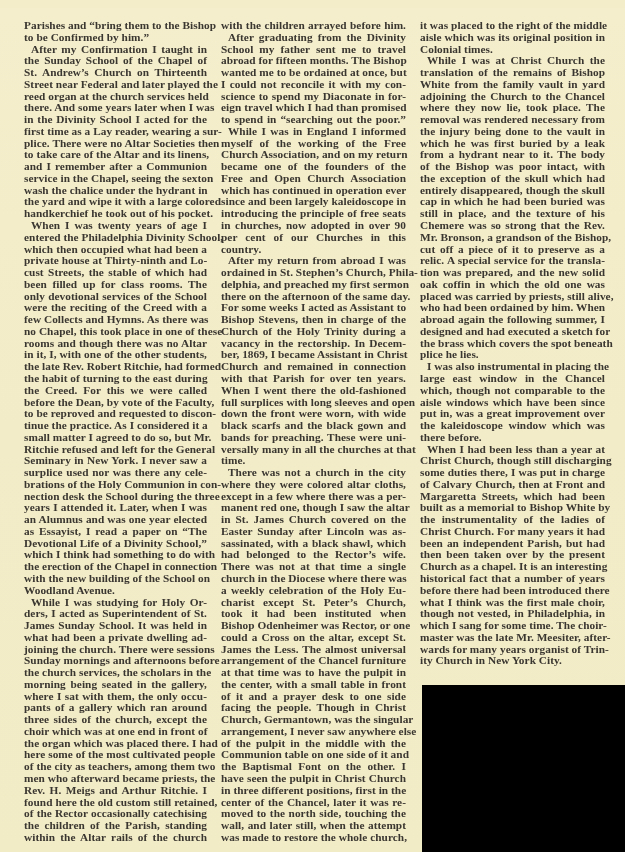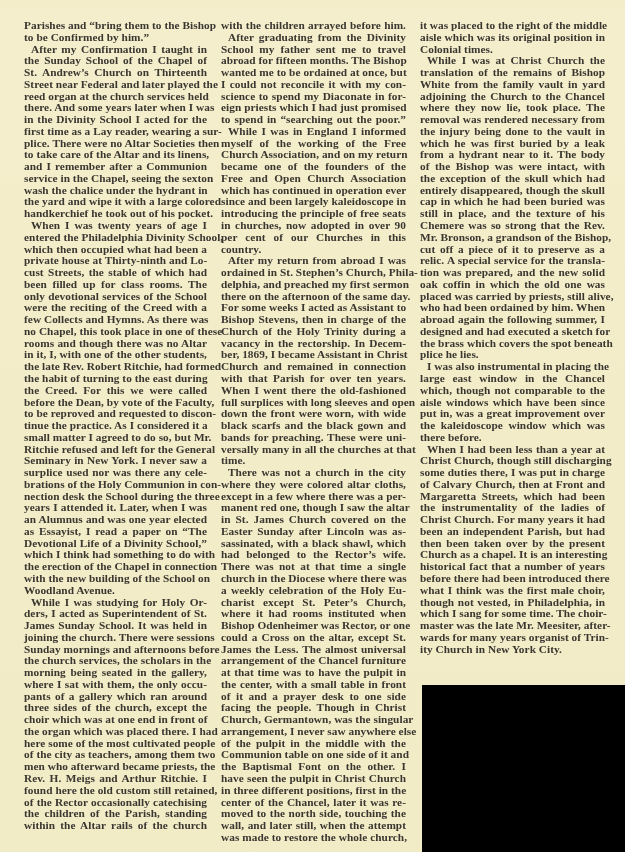--- a/index.html
+++ b/index.html
@@ -90,20 +90,21 @@
       <span class="line">an Alumnus and was one year elected</span>
       <span class="line">as Essayist, I read a paper on “The</span>
       <span class="line">Devotional Life of a Divinity School,”</span>
       <span class="line">which I think had something to do with</span>
       <span class="line">the erection of the Chapel in connection</span>
       <span class="line">with the new building of the School on</span>
       <span class="line last">Woodland Avenue.</span>
       <span class="line indent">While I was studying for Holy Or-</span>
       <span class="line">ders, I acted as Superintendent of St.</span>
       <span class="line">James Sunday School. It was held in</span>
+      <span class="line">what had been a private dwelling ad-</span>
       <span class="line">joining the church. There were sessions</span>
       <span class="line">Sunday mornings and afternoons before</span>
       <span class="line">the church services, the scholars in the</span>
       <span class="line">morning being seated in the gallery,</span>
       <span class="line">where I sat with them, the only occu-</span>
       <span class="line">pants of a gallery which ran around</span>
       <span class="line">three sides of the church, except the</span>
       <span class="line">choir which was at one end in front of</span>
       <span class="line">the organ which was placed there. I had</span>
       <span class="line">here some of the most cultivated people</span>
@@ -116,21 +117,21 @@
       <span class="line">within the Altar rails of the church</span>
     </div>
   <div class="col" id="col2">
       <span class="line">with the children arrayed before him.</span>
       <span class="line indent">After graduating from the Divinity</span>
       <span class="line">School my father sent me to travel</span>
       <span class="line">abroad for fifteen months. The Bishop</span>
       <span class="line">wanted me to be ordained at once, but</span>
       <span class="line">I could not reconcile it with my con-</span>
       <span class="line">science to spend my Diaconate in for-</span>
-      <span class="line">eign priests which I had just promised</span>
+      <span class="line">eign travel which I had than promised</span>
       <span class="line">to spend in “searching out the poor.”</span>
       <span class="line indent">While I was in England I informed</span>
       <span class="line">myself of the working of the Free</span>
       <span class="line">Church Association, and on my return</span>
       <span class="line">became one of the founders of the</span>
       <span class="line">Free and Open Church Association</span>
       <span class="line">which has continued in operation ever</span>
       <span class="line">since and been largely kaleidoscope in</span>
       <span class="line">introducing the principle of free seats</span>
       <span class="line">in churches, now adopted in over 90</span>
@@ -159,21 +160,21 @@
       <span class="line">except in a few where there was a per-</span>
       <span class="line">manent red one, though I saw the altar</span>
       <span class="line">in St. James Church covered on the</span>
       <span class="line">Easter Sunday after Lincoln was as-</span>
       <span class="line">sassinated, with a black shawl, which</span>
       <span class="line">had belonged to the Rector’s wife.</span>
       <span class="line">There was not at that time a single</span>
       <span class="line">church in the Diocese where there was</span>
       <span class="line">a weekly celebration of the Holy Eu-</span>
       <span class="line">charist except St. Peter’s Church,</span>
-      <span class="line">where it had rooms instituted when</span>
+      <span class="line">took it had been instituted when</span>
       <span class="line">Bishop Odenheimer was Rector, or one</span>
       <span class="line">could a Cross on the altar, except St.</span>
       <span class="line">James the Less. The almost universal</span>
       <span class="line">arrangement of the Chancel furniture</span>
       <span class="line">at that time was to have the pulpit in</span>
       <span class="line">the center, with a small table in front</span>
       <span class="line">of it and a prayer desk to one side</span>
       <span class="line">facing the people. Though in Christ</span>
       <span class="line">Church, Germantown, was the singular</span>
       <span class="line">arrangement, I never saw anywhere else</span>
@@ -193,21 +194,21 @@
       <span class="line last">Colonial times.</span>
       <span class="line indent">While I was at Christ Church the</span>
       <span class="line">translation of the remains of Bishop</span>
       <span class="line">White from the family vault in yard</span>
       <span class="line">adjoining the Church to the Chancel</span>
       <span class="line">where they now lie, took place. The</span>
       <span class="line">removal was rendered necessary from</span>
       <span class="line">the injury being done to the vault in</span>
       <span class="line">which he was first buried by a leak</span>
       <span class="line">from a hydrant near to it. The body</span>
-      <span class="line">of the Bishop was were intact, with</span>
+      <span class="line">of the Bishop was poor intact, with</span>
       <span class="line">the exception of the skull which had</span>
       <span class="line">entirely disappeared, though the skull</span>
       <span class="line">cap in which he had been buried was</span>
       <span class="line">still in place, and the texture of his</span>
       <span class="line">Chemere was so strong that the Rev.</span>
       <span class="line">Mr. Bronson, a grandson of the Bishop,</span>
       <span class="line">cut off a piece of it to preserve as a</span>
       <span class="line">relic. A special service for the transla-</span>
       <span class="line">tion was prepared, and the new solid</span>
       <span class="line">oak coffin in which the old one was</span>
@@ -222,20 +223,21 @@
       <span class="line">which, though not comparable to the</span>
       <span class="line">aisle windows which have been since</span>
       <span class="line">put in, was a great improvement over</span>
       <span class="line">the kaleidoscope window which was</span>
       <span class="line last">there before.</span>
       <span class="line indent">When I had been less than a year at</span>
       <span class="line">Christ Church, though still discharging</span>
       <span class="line">some duties there, I was put in charge</span>
       <span class="line">of Calvary Church, then at Front and</span>
       <span class="line">Margaretta Streets, which had been</span>
+      <span class="line">built as a memorial to Bishop White by</span>
       <span class="line">the instrumentality of the ladies of</span>
       <span class="line">Christ Church. For many years it had</span>
       <span class="line">been an independent Parish, but had</span>
       <span class="line">then been taken over by the present</span>
       <span class="line">Church as a chapel. It is an interesting</span>
       <span class="line">historical fact that a number of years</span>
       <span class="line">before there had been introduced there</span>
       <span class="line">what I think was the first male choir,</span>
       <span class="line">though not vested, in Philadelphia, in</span>
       <span class="line">which I sang for some time. The choir-</span>

